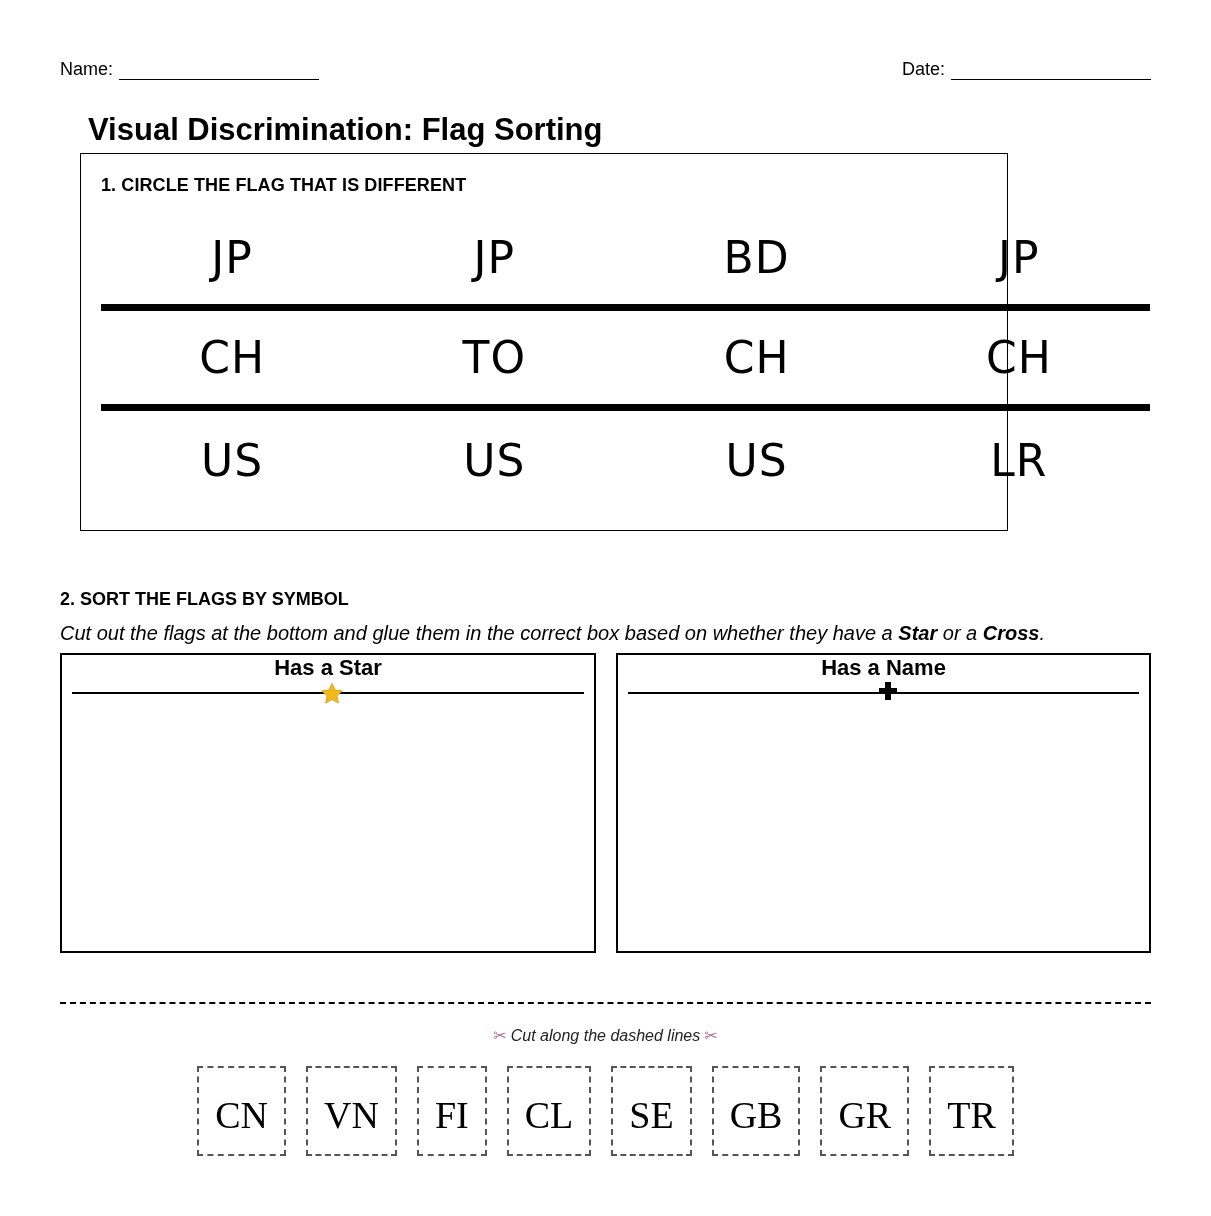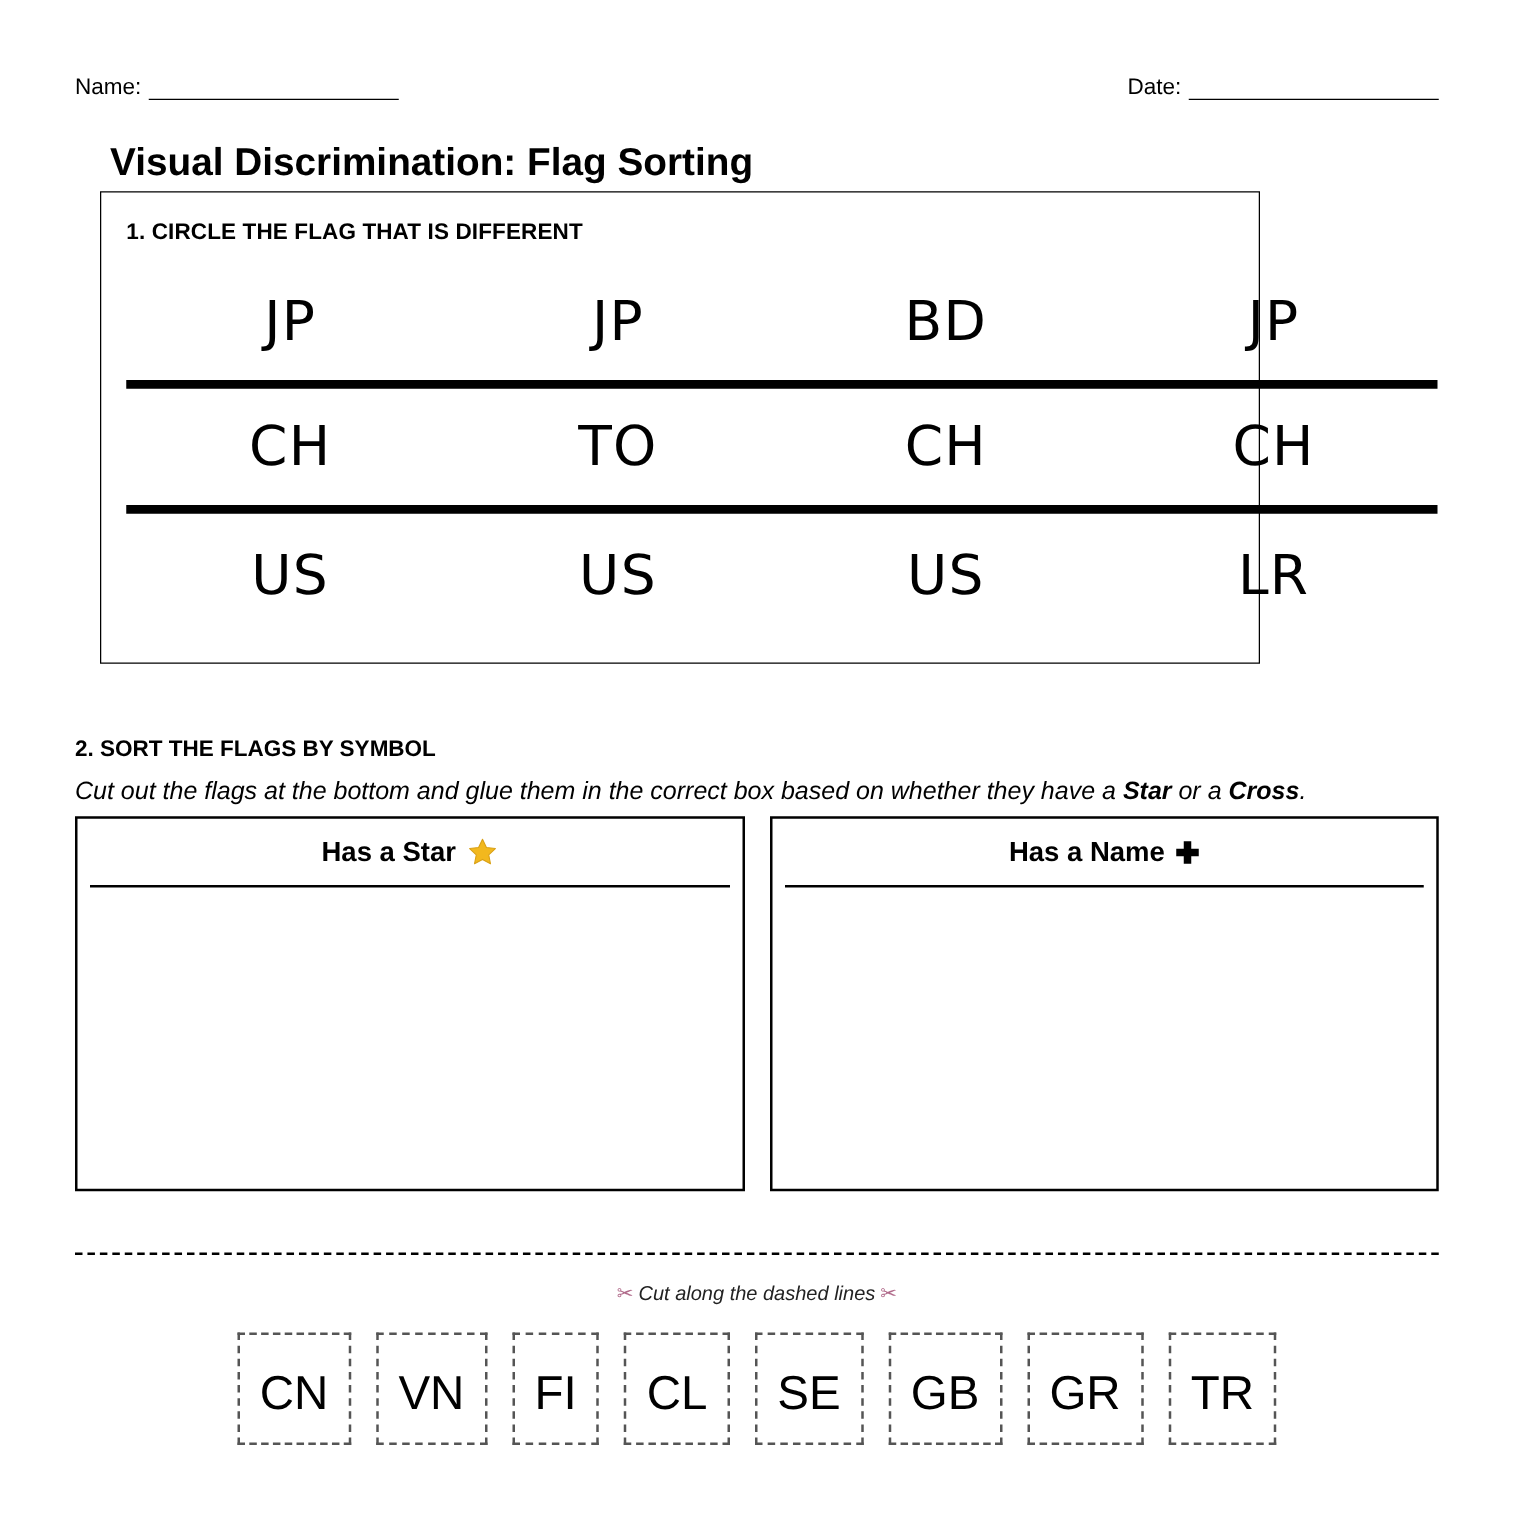--- a/index.html
+++ b/index.html
@@ -64,24 +64,24 @@
     }
     .instruction b { font-weight: bold; }
 
     .sort-box {
       position: absolute; top: 653px; width: 536px; height: 300px;
       border: 2px solid #000;
     }
     .sort-box.star { left: 0; }
     .sort-box.cross { left: 556px; width: 535px; }
     .sort-header {
-      position: absolute; top: 0; left: 10px; right: 10px; height: 55px;
+      position: absolute; top: 0; left: 10px; right: 10px; height: 39px;
       border-bottom: 2px solid #000;
-      display: flex; align-items: center; justify-content: center;
-      font-size: 22px; font-weight: bold;
+      display: flex; align-items: center; 
+      font-size: 22px; font-weight: bold; flex-direction: column;
     }
     .sort-header .sym { margin-left: 8px; display: inline-flex; align-items: center; }
     .drop-area { position: absolute; top: 57px; left: 0; right: 0; bottom: 0; }
 
     .cut-line {
       position: absolute; top: 1002px; left: 0; width: 1091px; height: 0;
       border-top: 2px dashed #000;
     }
     .cut-note {
       position: absolute; top: 1026px; left: 0; width: 1091px; text-align: center;
@@ -90,21 +90,21 @@
     .cut-note .scissors { font-style: normal; color: #b06a8a; display: inline-block; margin: 0 4px; font-size: 16px; }
 
     .cutouts {
       position: absolute; top: 1066px; left: 0; width: 1091px;
       display: flex; justify-content: center; gap: 20px;
     }
     .cutout {
       height: 90px; padding: 0 16px;
       border: 2px dashed #555;
       display: flex; align-items: center; justify-content: center;
-      font-family: Liberation Sans, sans-serif;
+      font-family: Liberation Serif, serif;
       font-size: 38px; padding-top: 8px;
       cursor: grab;
     }
   </style>
 </head>
 <body>
 
 <div class="page">
 
   <div class="meta-row">

